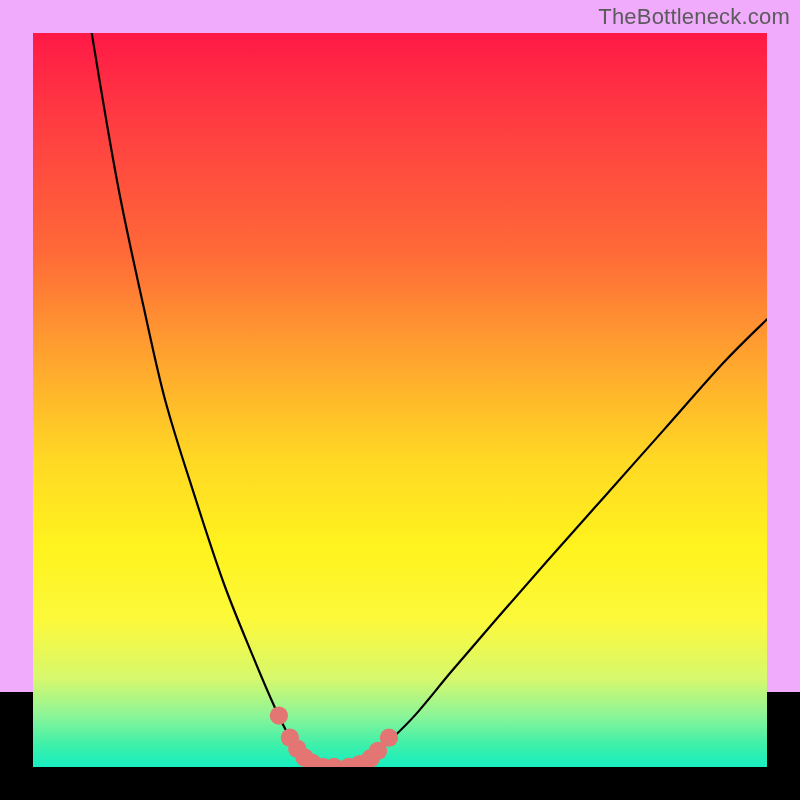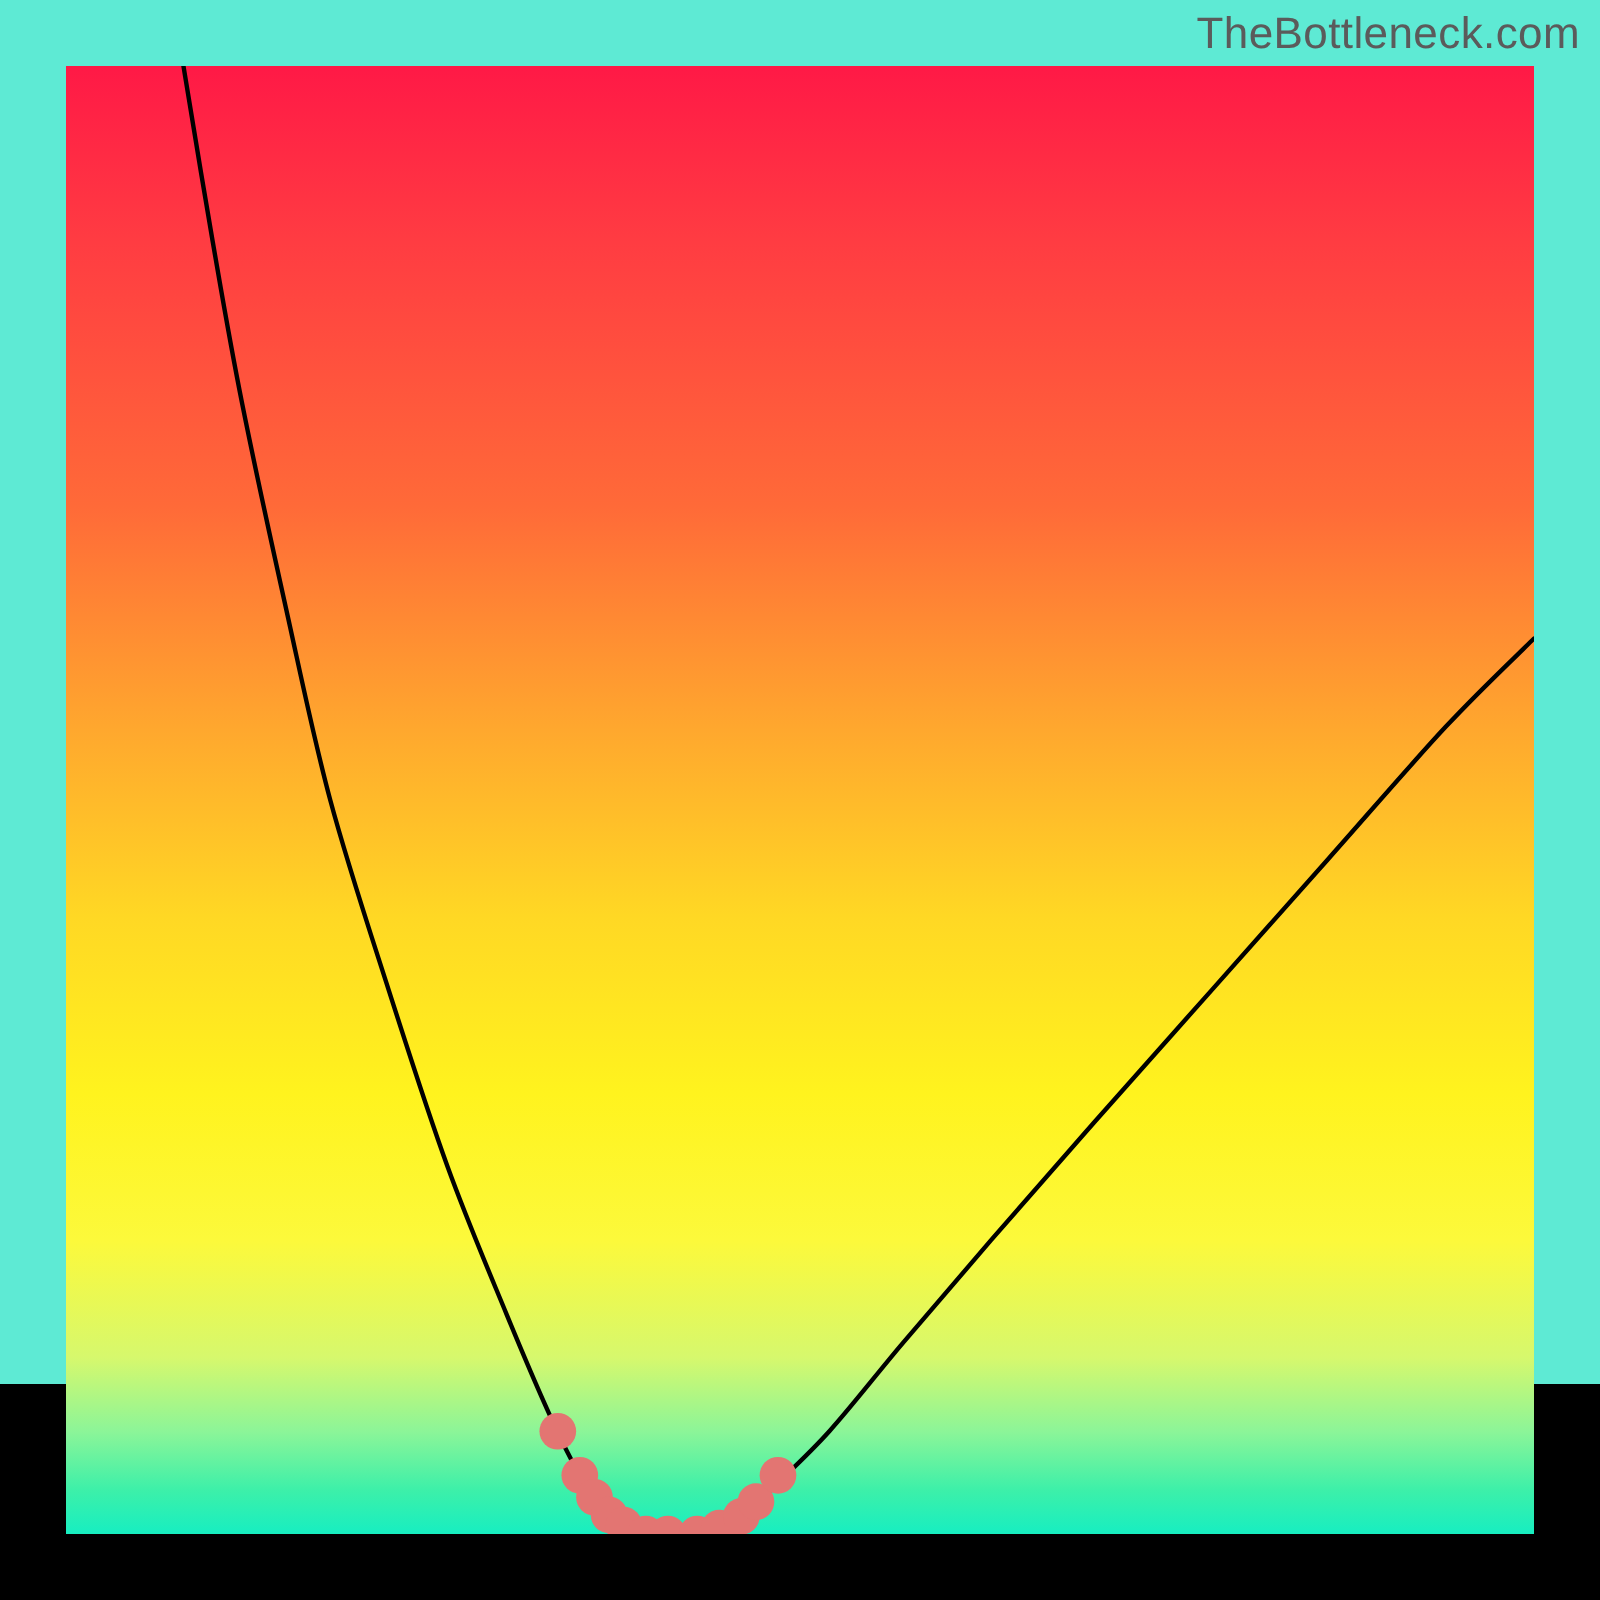--- a/index.html
+++ b/index.html
@@ -10,21 +10,21 @@
     background: #000;
     overflow: hidden;
     font-family: Arial, Helvetica, sans-serif;
   }
   .frame {
     position: absolute;
     top: 0;
     left: 0;
     width: 800px;
     height: 692px;
-    background: #5eead4;
+    background: #f0abfc;
   }
   .plot-area {
     position: absolute;
     top: 33px;
     left: 33px;
     width: 734px;
     height: 734px;
     
     background: linear-gradient(
       to bottom,

